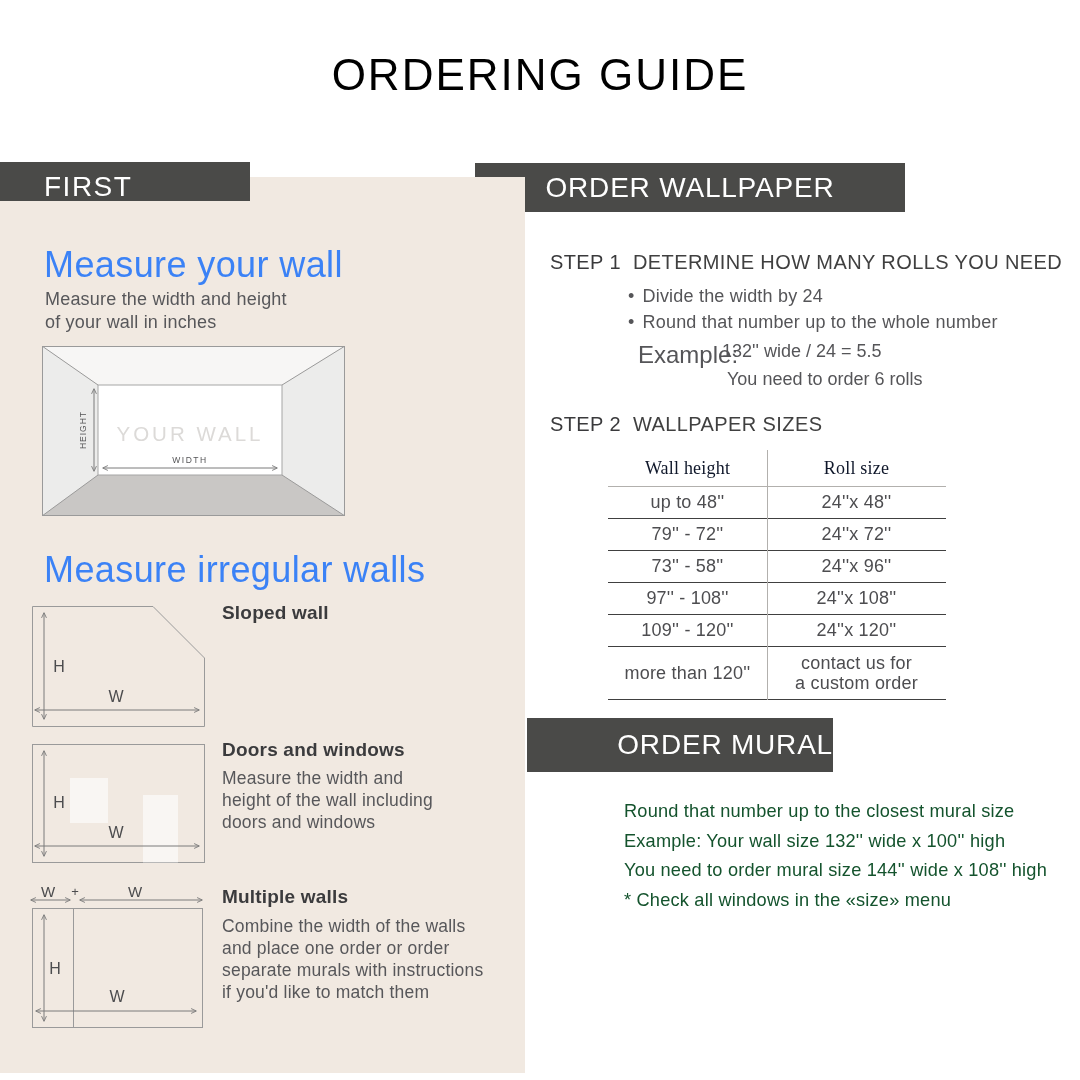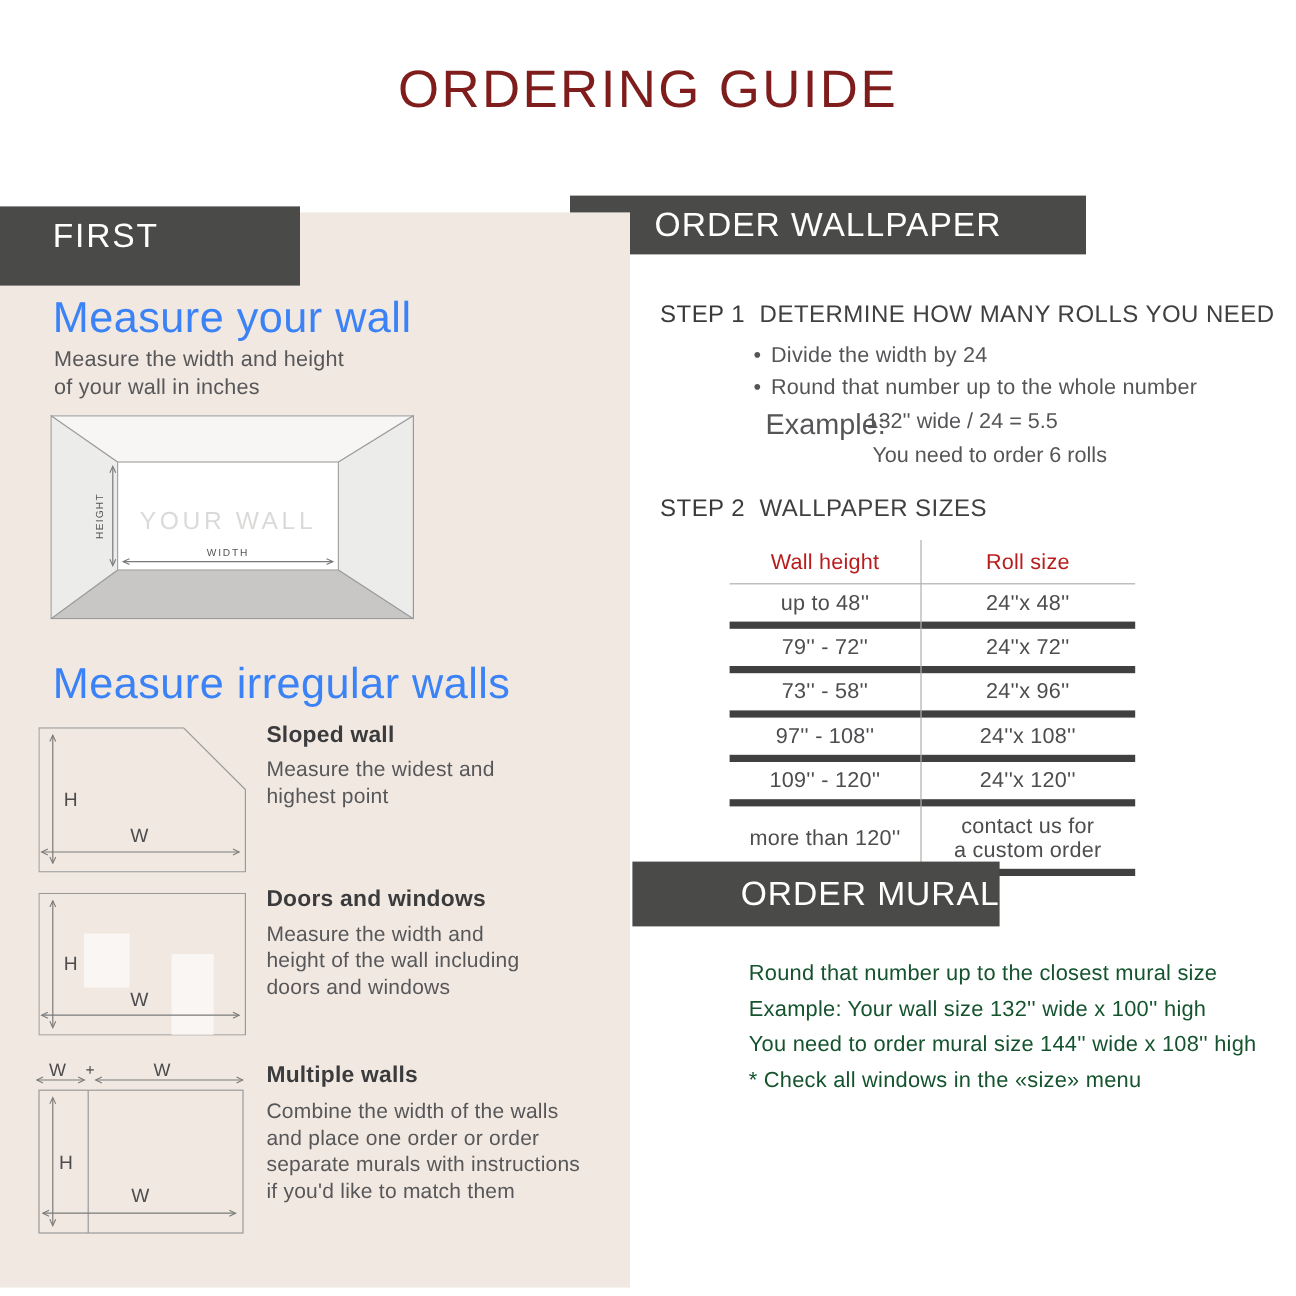--- a/index.html
+++ b/index.html
@@ -5,27 +5,27 @@
   html,body{margin:0;padding:0;background:#ffffff;}
   #page{
     position:relative;width:1080px;height:1080px;overflow:hidden;
     background:#ffffff;font-family:"Liberation Sans", sans-serif;color:#3d3d3f;
   }
   .abs{position:absolute;}
   .preline{white-space:pre-line;}
 
   
   #title{left:0;right:0;top:50px;text-align:center;font-size:44px;font-weight:500;
-         letter-spacing:2px;color:#7f1d1d;}
+         letter-spacing:2px;color:#000000;}
 
   
   #beige-panel{left:0;top:177px;width:525px;height:896px;background:#f1e9e1;z-index:2;}
   .banner{background:#4a4a48;z-index:1;}
   .banner span{color:#ffffff;display:block;}
-  #first-banner{left:0;top:172px;width:250px;height:66px;z-index:3;}
+  #first-banner{left:0;top:162px;width:250px;height:39px;z-index:3;}
   #first-banner span{padding-left:44px;line-height:50px;font-size:28px;letter-spacing:1.5px;}
   #wallpaper-banner{left:475px;top:163px;width:430px;height:49px;}
   #wallpaper-banner span{text-align:center;line-height:49px;font-size:28px;letter-spacing:.8px;}
   #mural-banner{left:527px;top:718px;width:306px;height:54px;z-index:3;}
   #mural-banner span{text-align:right;line-height:54px;font-size:28px;letter-spacing:.8px;}
 
   .z3{z-index:3;}
 
   
   .big-h{font-size:36px;font-weight:500;color:#3b82f6;letter-spacing:.4px;}
@@ -50,28 +50,28 @@
   #step1-bullets{left:628px;top:283px;font-size:18px;line-height:26px;color:#555558;letter-spacing:.2px;}
   .bullet-dot{margin-right:8px;}
   #example-label{left:638px;top:341px;font-size:24px;color:#555558;}
   #example-value{left:722px;top:341px;font-size:18px;color:#555558;}
   #example-line2{left:727px;top:369px;font-size:18px;color:#555558;}
   #step2-label{left:550px;top:413px;}
   #step2-title{left:633px;top:413px;}
 
   
   #size-table{left:608px;top:450px;width:338px;}
-  #size-table .trow{display:flex;align-items:center;border-bottom:6px solid #404040;}
+  #size-table .trow{display:flex;align-items:center;border-bottom:1px solid #404040;}
   #size-table .trow.header{height:36px;border-bottom:1px solid #b2b0ad;}
   #size-table .trow.data{height:31px;}
   #size-table .trow.last{height:52px;}
   #size-table .c1{width:159px;text-align:center;}
   #size-table .c2{width:179px;text-align:center;}
   #size-table .trow div{font-size:18px;color:#4d4d50;letter-spacing:.2px;}
-  #size-table .trow.header div{color:#b91c1c;}
+  #size-table .trow.header div{color:#0f172a;font-family:Liberation Serif, serif;}
   #size-table .trow.last .c2{line-height:20px;}
   #table-divider{position:absolute;left:159px;top:0;bottom:0;width:1px;background:#b2b0ad;}
 
   
   #mural-lines{left:624px;top:801px;font-size:18.2px;color:#14532d;letter-spacing:.2px;}
   #mural-lines div{height:29.5px;}
 
   svg text{font-family:"Liberation Sans", sans-serif;}
 </style>
 </head>
@@ -121,22 +121,20 @@
   <div class="abs big-h z3" id="irregular-heading">Measure irregular walls</div>
 
   <svg class="abs z3" style="left:32px;top:606px;" width="173" height="121" viewBox="0 0 173 121">
     <polygon points="0.5,0.5 121,0.5 172.5,52 172.5,120.5 0.5,120.5" fill="none" stroke="#9a9a9a"></polygon>
     <line x1="12" y1="7" x2="12" y2="113" stroke="#7a7a7a" marker-start="url(#arr)" marker-end="url(#arr)"></line>
     <text x="27" y="66" text-anchor="middle" font-size="16" fill="#4c4c4e">H</text>
     <text x="84" y="96" text-anchor="middle" font-size="16" fill="#4c4c4e">W</text>
     <line x1="3" y1="104" x2="167" y2="104" stroke="#7a7a7a" marker-start="url(#arr)" marker-end="url(#arr)"></line>
   </svg>
   <div class="abs item-title z3" id="sloped-title">Sloped wall</div>
-  <div class="abs item-body preline z3" id="sloped-body">Measure the widest and
-highest point</div>
 
   <svg class="abs z3" style="left:32px;top:744px;" width="173" height="119" viewBox="0 0 173 119">
     <rect x="0.5" y="0.5" width="172" height="118" fill="none" stroke="#9a9a9a"></rect>
     <rect x="38" y="34" width="38" height="45" fill="#ffffff" opacity="0.6"></rect>
     <rect x="111" y="51" width="35" height="67.5" fill="#ffffff" opacity="0.6"></rect>
     <line x1="12" y1="7" x2="12" y2="112" stroke="#7a7a7a" marker-start="url(#arr)" marker-end="url(#arr)"></line>
     <text x="27" y="64" text-anchor="middle" font-size="16" fill="#4c4c4e">H</text>
     <text x="84" y="94" text-anchor="middle" font-size="16" fill="#4c4c4e">W</text>
     <line x1="3" y1="102" x2="167" y2="102" stroke="#7a7a7a" marker-start="url(#arr)" marker-end="url(#arr)"></line>
   </svg>

